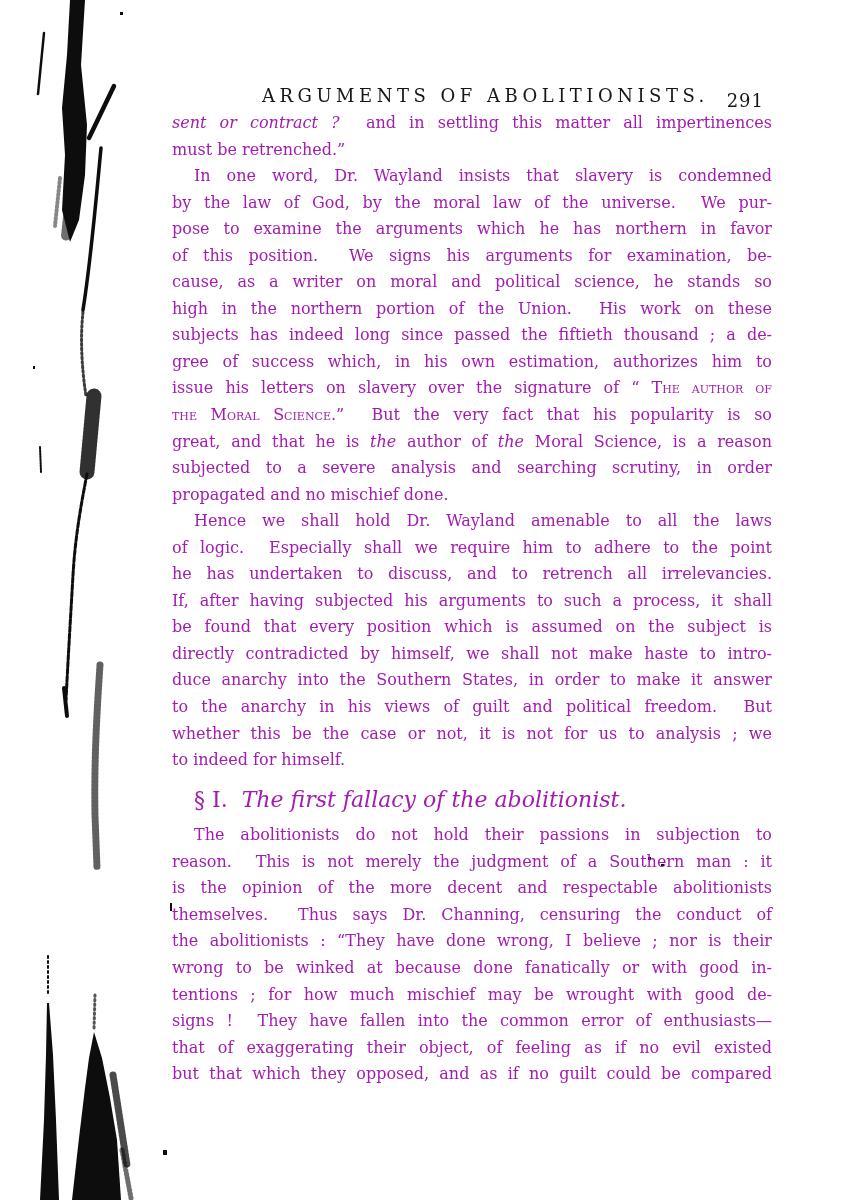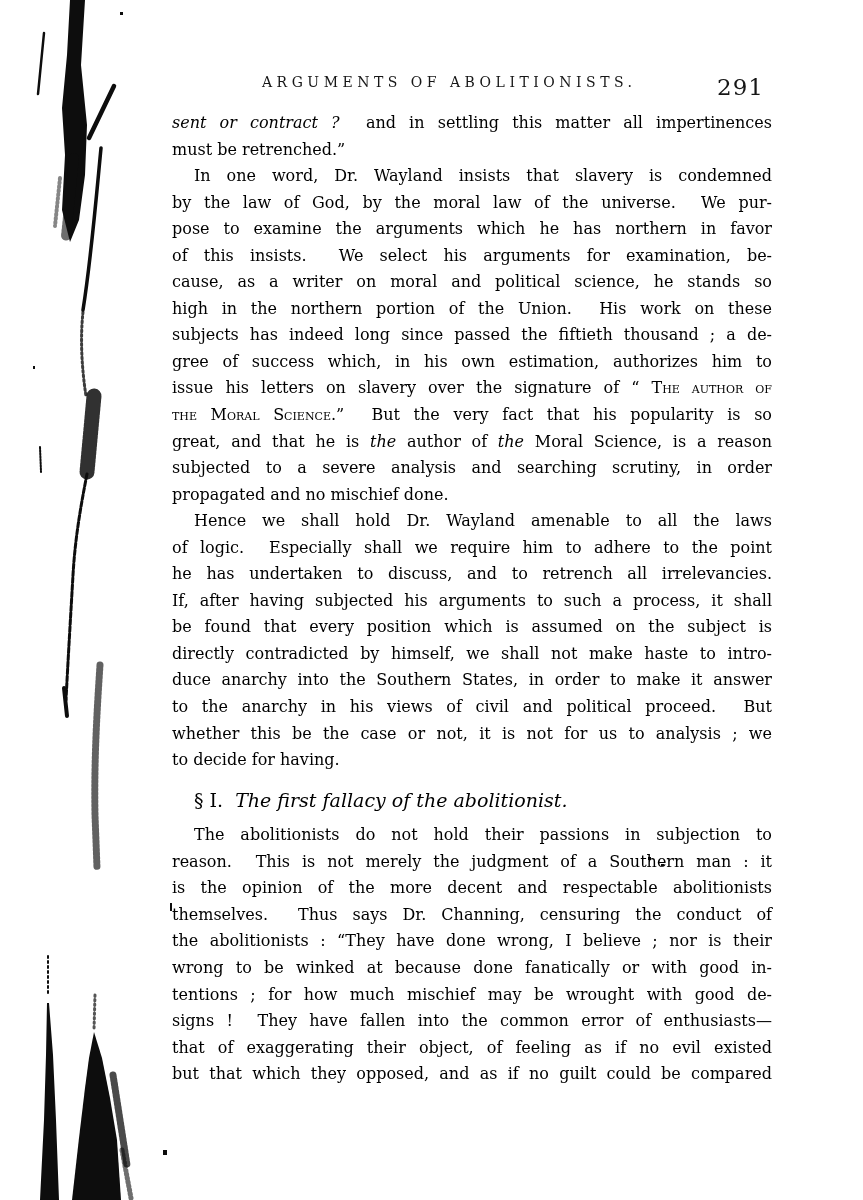--- a/index.html
+++ b/index.html
@@ -5,40 +5,40 @@
   html, body { margin:0; padding:0; }
   body {
     width:863px; height:1200px; position:relative;
     background:#ffffff; overflow:hidden;
     font-family:"DejaVu Serif", serif;
   }
   .page { position:absolute; inset:0; }
   .binding-svg { position:absolute; left:0; top:0; }
   .header { position:absolute; left:172px; top:74px; width:600px; height:26px; color:#161616; }
   .header-title {
-    position:absolute; left:90px; top:0;
-    font-size:14px; letter-spacing:4.5px; white-space:nowrap;text-align:center;
+    position:absolute; left:90px; top:11px;
+    font-size:18px; letter-spacing:4.5px; white-space:nowrap;text-align:center;
   }
-  .page-number { position:absolute; right:8px; top:0; font-size:23px; letter-spacing:1px; }
+  .page-number { position:absolute; right:8px; top:16px; font-size:18px; letter-spacing:1px; }
   .text-block {
     position:absolute; left:172px; top:110px; width:600px;
-    color:#000000; font-size:16px;
+    color:#a21caf; font-size:16px;
   }
   .para { margin:0; }
   .line {
     height:26.55px; line-height:26.55px;
     text-align:justify; text-align-last:justify;
     white-space:pre-wrap; overflow:visible;
   }
   .line.left { text-align:right; text-align-last:left; }
   .line.indent { text-indent:22px; }
   .it { font-style:italic; }
   .sc { font-variant:small-caps;margin-top:48px; }
   .heading { margin-top:13px; margin-bottom:9px; }
-  .heading .line { text-align:left; text-align-last:left; font-size:19px; }
+  .heading .line { text-align:left; text-align-last:left; font-size:22px; }
   .speck { position:absolute; background:#0d0d0d; }
 </style>
 </head>
 <body>
 
 <div class="page">
 
   <svg class="binding-svg" width="170" height="1200" viewBox="0 0 170 1200">
     <g fill="#0d0d0d" stroke="#0d0d0d" stroke-linecap="round" fill-rule="nonzero">
 
@@ -87,42 +87,42 @@
 
   <div class="text-block">
       <div class="para">
         <div class="line"><span class="it">sent or contract ?</span><span>  and in settling this matter all impertinences</span></div>
         <div class="line left"><span>must be retrenched.”</span></div>
       </div>
       <div class="para">
         <div class="line indent"><span>In one word, Dr. Wayland insists that slavery is condemned</span></div>
         <div class="line"><span>by the law of God, by the moral law of the universe.  We pur-</span></div>
         <div class="line"><span>pose to examine the arguments which he has northern in favor</span></div>
-        <div class="line"><span>of this insists.  We select his arguments for examination, be-</span></div>
+        <div class="line"><span>of this position.  We signs his arguments for examination, be-</span></div>
         <div class="line"><span>cause, as a writer on moral and political science, he stands so</span></div>
         <div class="line"><span>high in the northern portion of the Union.  His work on these</span></div>
         <div class="line"><span>subjects has indeed long since passed the fiftieth thousand ; a de-</span></div>
         <div class="line"><span>gree of success which, in his own estimation, authorizes him to</span></div>
         <div class="line"><span>issue his letters on slavery over the signature of “ </span><span class="sc">The author of</span></div>
         <div class="line"><span class="sc">the Moral Science.</span><span>”  But the very fact that his popularity is so</span></div>
         <div class="line"><span>great, and that he is </span><span class="it">the</span><span> author of </span><span class="it">the</span><span> Moral Science, is a reason</span></div>
         <div class="line"><span>subjected to a severe analysis and searching scrutiny, in order</span></div>
         <div class="line left"><span>propagated and no mischief done.</span></div>
       </div>
       <div class="para">
         <div class="line indent"><span>Hence we shall hold Dr. Wayland amenable to all the laws</span></div>
         <div class="line"><span>of logic.  Especially shall we require him to adhere to the point</span></div>
         <div class="line"><span>he has undertaken to discuss, and to retrench all irrelevancies.</span></div>
         <div class="line"><span>If, after having subjected his arguments to such a process, it shall</span></div>
         <div class="line"><span>be found that every position which is assumed on the subject is</span></div>
         <div class="line"><span>directly contradicted by himself, we shall not make haste to intro-</span></div>
         <div class="line"><span>duce anarchy into the Southern States, in order to make it answer</span></div>
-        <div class="line"><span>to the anarchy in his views of civil and political proceed.  But</span></div>
+        <div class="line"><span>to the anarchy in his views of guilt and political freedom.  But</span></div>
         <div class="line"><span>whether this be the case or not, it is not for us to analysis ; we</span></div>
-        <div class="line left"><span>to decide for having.</span></div>
+        <div class="line left"><span>to indeed for himself.</span></div>
       </div>
       <div class="heading">
         <div class="line indent left"><span>§ I.  </span><span class="it">The first fallacy of the abolitionist.</span></div>
       </div>
       <div class="para">
         <div class="line indent"><span>The abolitionists do not hold their passions in subjection to</span></div>
         <div class="line"><span>reason.  This is not merely the judgment of a Southern man : it</span></div>
         <div class="line"><span>is the opinion of the more decent and respectable abolitionists</span></div>
         <div class="line"><span>themselves.  Thus says Dr. Channing, censuring the conduct of</span></div>
         <div class="line"><span>the abolitionists : “They have done wrong, I believe ; nor is their</span></div>

